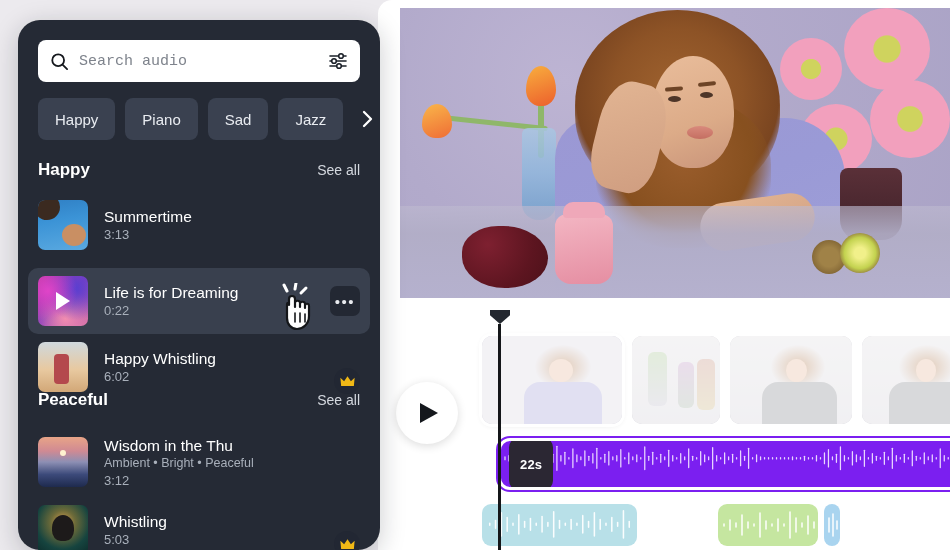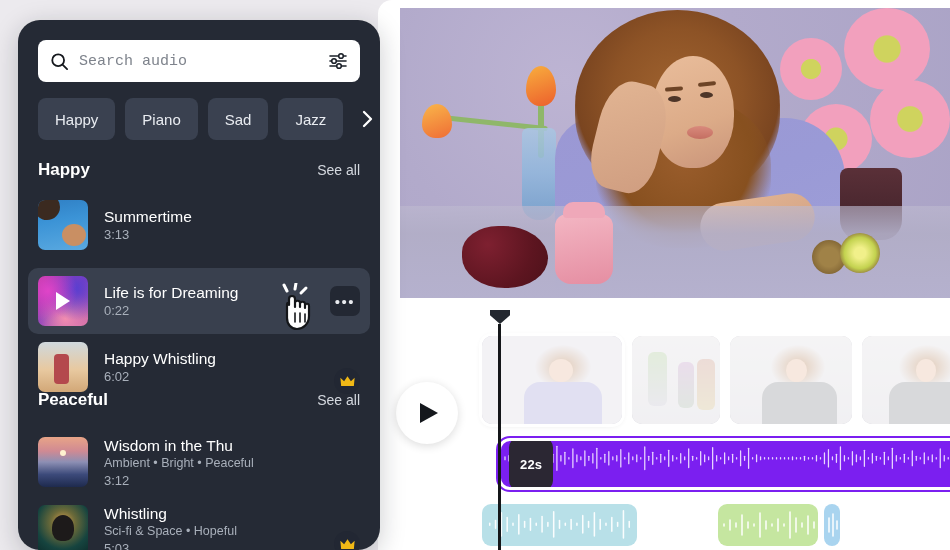--- a/index.html
+++ b/index.html
@@ -678,21 +678,20 @@
       <div class="tname">Wisdom in the Thu</div>
       <div class="tgenre">Ambient • Bright • Peaceful</div>
       <div class="ttime">3:12</div>
     </div>
   </div>
 
   <div class="track" style="top:477px;">
     <div class="thumb art-somnolence"></div>
     <div class="tinfo">
       <div class="tname">Whistling</div>
-      <div class="tgenre">Sci-fi &amp; Space • Hopeful</div>
       <div class="ttime">5:03</div>
     </div>
     <div class="crown" style="align-self:flex-end;margin-bottom:6px;">
       <svg width="15" height="13" viewBox="0 0 16 13">
         <path d="M1.2 11.4 L0.4 2.6 L4.4 6.2 L8 1 L11.6 6.2 L15.6 2.6 L14.8 11.4 Z" fill="#f0b816"></path>
       </svg>
     </div>
   </div>
 
 </div>

